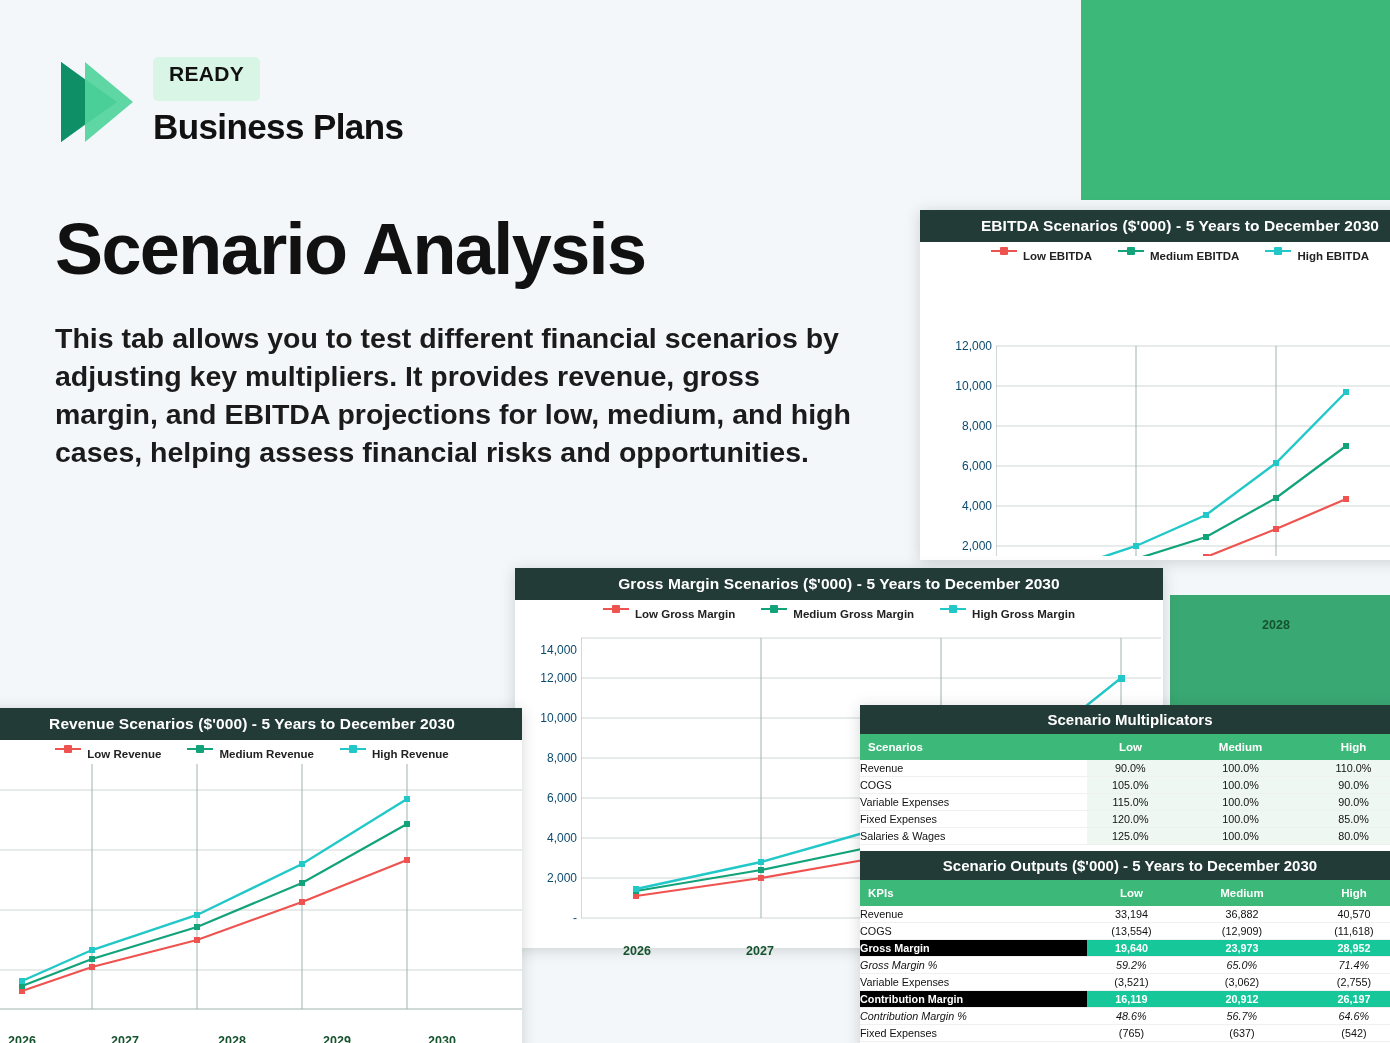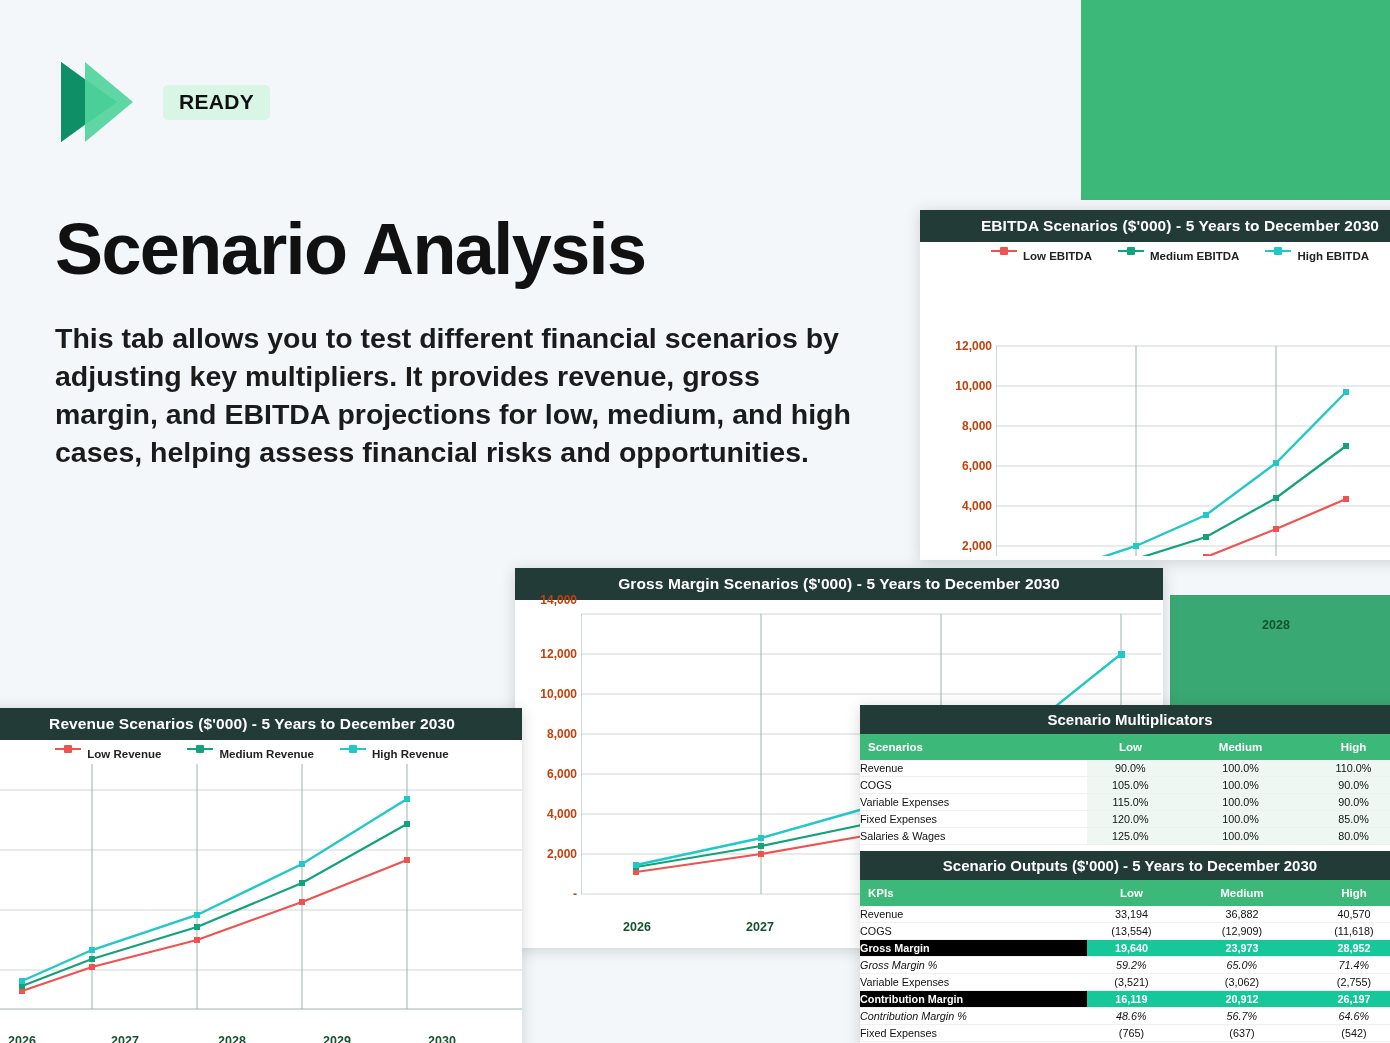--- a/index.html
+++ b/index.html
@@ -18,21 +18,21 @@
   .green-block-mid {
     position:absolute; left:1170px; top:595px; width:220px; height:110px;
     background:#3aa873;
   }
 
   
   .logo-wrap { position:absolute; left:55px; top:56px; display:flex; align-items:center; gap:18px; }
   .logo-mark { width:80px; height:92px; position:relative; }
   .ready-badge {
     background:#d9f5e6; color:#111; font-size:21px; font-weight:bold;
-    padding:5px 16px 6px; border-radius:5px; display:inline-block; letter-spacing:.3px;margin-left:10px;
+    padding:5px 16px 15px; border-radius:5px; display:inline-block; letter-spacing:.3px;
   }
   .brand-name { font-size:35px; font-weight:bold; letter-spacing:-.6px; margin-top:6px; }
 
   
   .headline {
     position:absolute; left:55px; top:208px; font-size:72px; font-weight:bold;
     letter-spacing:-1.6px;
   }
   .subcopy {
     position:absolute; left:55px; top:320px; width:800px;
@@ -46,21 +46,21 @@
     text-align:center; padding:7px 4px; letter-spacing:.1px;
   }
   .legend { display:flex; justify-content:center; gap:26px; padding:8px 0 4px; }
   .legend-item { display:flex; align-items:flex-start; gap:6px; font-size:11.5px; font-weight:bold; color:#222; }
   .legend-swatch { width:26px; height:2px; position:relative; }
   .legend-swatch::after {
     content:""; position:absolute; left:9px; top:-3px; width:8px; height:8px; border-radius:1px;
     background:inherit;
   }
   .plot { position:relative; }
-  .ylabel { position:absolute; right:0; font-size:12px; font-weight:bold; color:#c2410c; transform:translateY(-50%); }
+  .ylabel { position:absolute; right:0; font-size:12px; font-weight:normal; color:#0c4a6e; transform:translateY(-50%); }
   .xlabel { position:absolute; font-size:12.5px; font-weight:bold; color:#14532d; transform:translateX(-50%); }
 
   
   #ebitda-card { left:920px; top:210px; width:520px; height:350px; }
   
   #gm-card { left:515px; top:568px; width:648px; height:380px; }
   
   #rev-card { left:-18px; top:708px; width:540px; height:360px; }
 
   
@@ -92,20 +92,21 @@
 <div class="logo-wrap">
   <div class="logo-mark">
     <svg width="80" height="92" viewBox="0 0 80 92">
       <path d="M6 6 L6 86 L62 46 Z" fill="#1fa97a"></path>
       <path d="M30 6 L30 86 L78 46 Z" fill="#4fd39b" opacity="0.9"></path>
       <path d="M6 6 L6 86 L30 68 L30 24 Z" fill="#0f8f66"></path>
     </svg>
   </div>
   <div>
     <div class="ready-badge">READY</div>
+    <div class="brand-name">Business Plans</div>
   </div>
 </div>
 
 <div class="headline">Scenario Analysis</div>
 <div class="subcopy">This tab allows you to test different financial scenarios by adjusting key multipliers. It provides revenue, gross margin, and EBITDA projections for low, medium, and high cases, helping assess financial risks and opportunities.</div>
 
 <div class="card" id="ebitda-card">
   <div class="card-title">EBITDA Scenarios ($'000) - 5 Years to December 2030</div>
   <div class="legend">
     <div class="legend-item">
@@ -179,24 +180,38 @@
       </g>
     </svg>
 
     <div class="xlabel" style="left:356px; top:352px;">2028</div>
 
   </div>
 </div>
 
 <div class="card" id="gm-card">
   <div class="card-title">Gross Margin Scenarios ($'000) - 5 Years to December 2030</div>
+  <div class="legend">
+    <div class="legend-item">
+      <span class="legend-swatch" style="background:#ef5350"></span>
+      <span>Low Gross Margin</span>
+    </div>
+    <div class="legend-item">
+      <span class="legend-swatch" style="background:#12a37a"></span>
+      <span>Medium Gross Margin</span>
+    </div>
+    <div class="legend-item">
+      <span class="legend-swatch" style="background:#22c7c7"></span>
+      <span>High Gross Margin</span>
+    </div>
+  </div>
 
   <div class="plot" style="height:320px;">
     <div style="position:absolute;left:0;top:0;width:62px;height:300px;">
-      <div class="ylabel" style="top:0;margin-left:13px;">14,000</div>
+      <div class="ylabel" style="top:26px;margin-left:13px;">14,000</div>
       <div class="ylabel" style="top:54px;">12,000</div>
       <div class="ylabel" style="top:94px;">10,000</div>
       <div class="ylabel" style="top:134px;">8,000</div>
       <div class="ylabel" style="top:174px;">6,000</div>
       <div class="ylabel" style="top:214px;">4,000</div>
       <div class="ylabel" style="top:254px;">2,000</div>
       <div class="ylabel" style="top:294px;">-</div>
     </div>
 
     <svg width="580" height="310" style="position:absolute;left:66px;top:0;">

